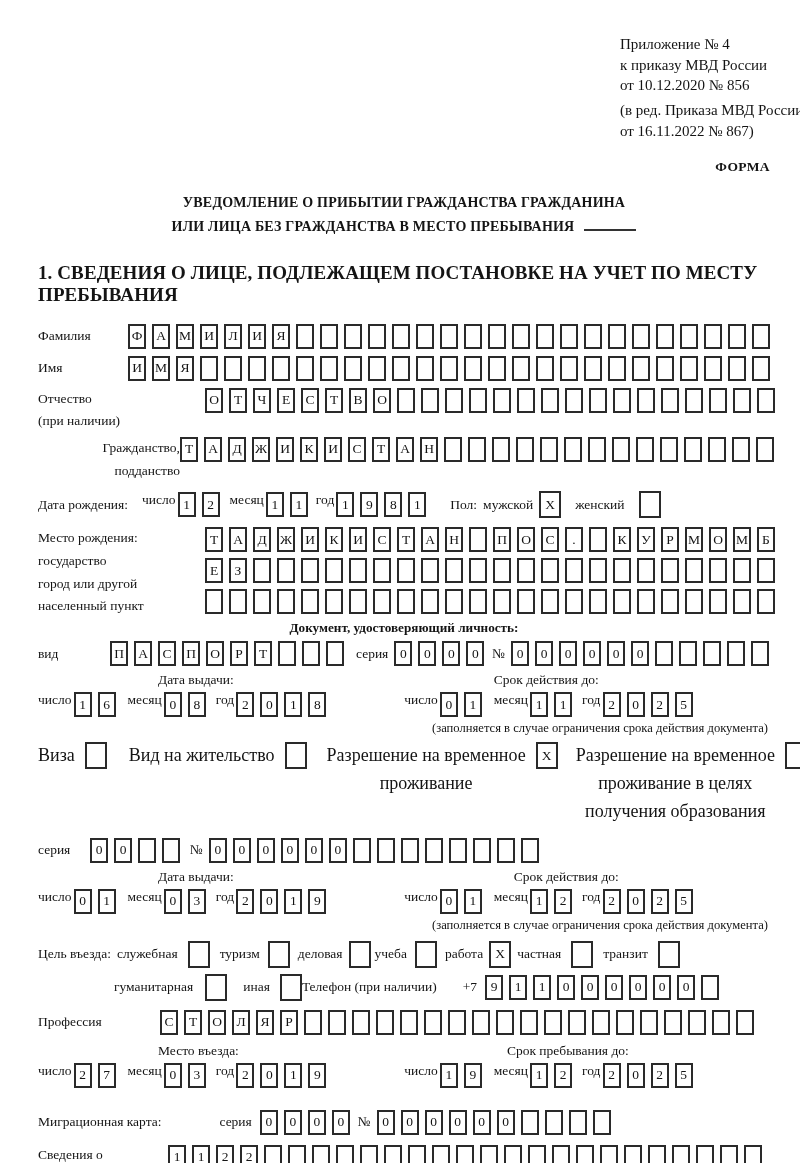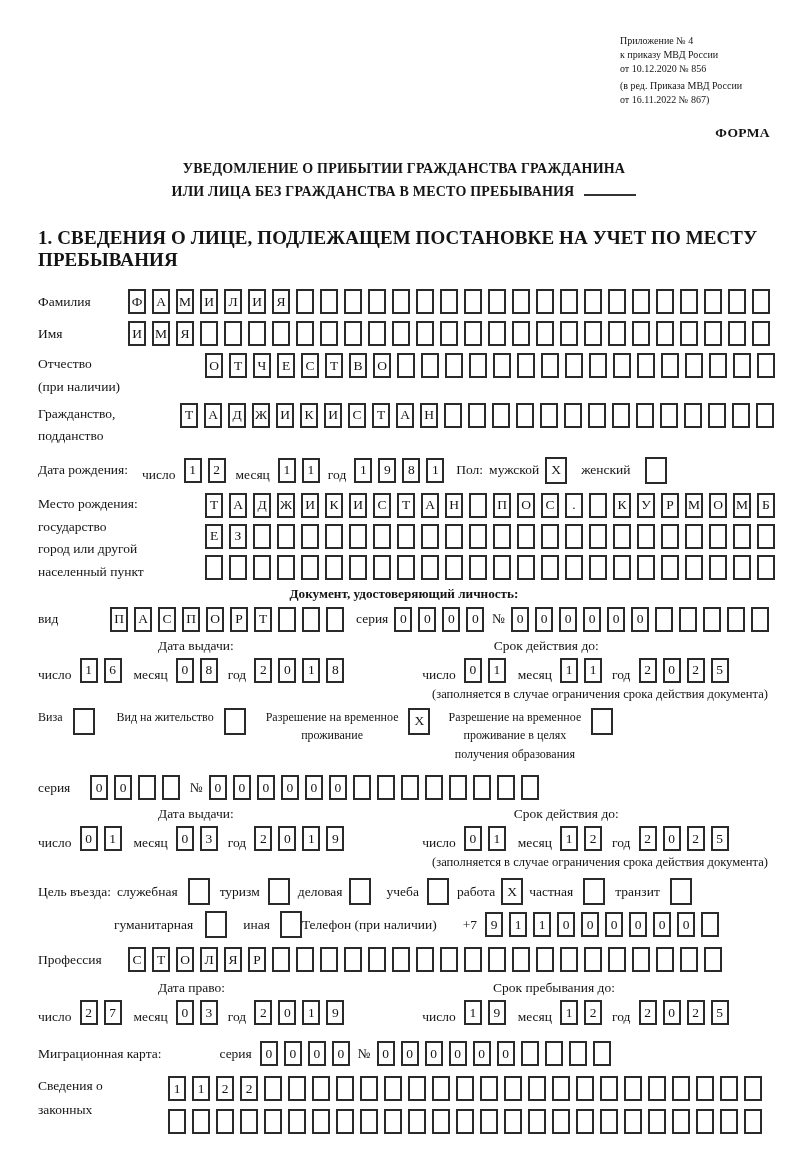--- a/index.html
+++ b/index.html
@@ -1,47 +1,47 @@
 <!DOCTYPE html>
 <html><head>
 <meta charset="utf-8">
 <style>
   html,body { margin:0; padding:0; background:#ffffff; }
   body { width:800px; height:1163px; font-family:"Liberation Serif","DejaVu Serif",serif; color:#141414; overflow:hidden; }
   .page { padding:34px 30px 10px 38px; box-sizing:border-box; }
 
   
-  .appendix { margin-left:582px; font-size:10px; line-height:1.38; white-space:nowrap; }
+  .appendix { margin-left:582px; font-size:15px; line-height:1.38; white-space:nowrap; }
   .appendix .rev { margin-top:4px; }
   .forma { text-align:right; font-weight:bold; font-size:13.5px; margin-top:18px; letter-spacing:.4px; }
 
   .title { text-align:center; font-weight:bold; font-size:14px; margin-top:16px; line-height:1.65; letter-spacing:.2px; }
   .blank-underline { display:inline-block; width:52px; border-bottom:2px solid #333; height:12px; margin-left:10px; }
 
   .sect-head { font-weight:bold; font-size:19px; margin-top:24px; letter-spacing:.1px; }
 
   
   .row { display:flex; align-items:center; margin-top:7px; }
   .row.top { align-items:flex-start; }
   .lbl { font-size:13.5px; flex:none; }
   .cells { display:inline-flex; gap:6px; flex:none; }
   .cell { width:18px; height:25px; box-sizing:border-box; border:2px solid #2a2a2a; display:inline-flex;
           align-items:center; justify-content:center; font-size:13.5px; background:#fff; flex:none; }
   .cb .cell { width:22px; height:27px; }
   .stack { display:flex; flex-direction:column; gap:6px; }
   .lblcol { display:flex; flex-direction:column; font-size:13.5px; line-height:1.68; flex:none; }
 
-  .dgroup { display:flex; align-items:flex-end; gap:6px; flex:none; }
+  .dgroup { display:flex; align-items:flex-start; flex:none; }
   .dgroup .dl { font-size:13.5px; margin-right:2px; }
   .subhead { font-size:13.5px; }
   .note { font-size:12.6px; text-align:right; margin-top:4px; padding-right:2px; }
   .center-bold { text-align:center; font-weight:bold; font-size:13.2px; margin-top:10px; }
   .intro { font-size:13.5px; margin-top:10px; line-height:1.7; }
   .opt { display:flex; align-items:flex-start; gap:10px; flex:none; }
-  .opt .olbl { font-size:12px; text-align:center; line-height:1.55; }
+  .opt .olbl { font-size:18px; text-align:center; line-height:1.55; }
 </style>
 </head>
 <body>
 
 <div class="page">
 
   <div class="appendix">
     <div>Приложение № 4</div>
     <div>к приказу МВД России</div>
     <div>от 10.12.2020 № 856</div>
@@ -151,21 +151,21 @@
         <span class="cell"></span>
         <span class="cell"></span>
         <span class="cell"></span>
         <span class="cell"></span>
         <span class="cell"></span>
         <span class="cell"></span>
       </span>
   </div>
 
   <div class="row top" style="margin-top:4px;">
-    <span class="lblcol" style="width:142px;">
+    <span class="lblcol" style="width:142px;text-align:right;">
       <span>Гражданство,</span>
       <span>подданство</span>
     </span>
     <span class="cells">
         <span class="cell">Т</span>
         <span class="cell">А</span>
         <span class="cell">Д</span>
         <span class="cell">Ж</span>
         <span class="cell">И</span>
         <span class="cell">К</span>
@@ -209,21 +209,21 @@
     </span>
     <span class="dgroup" style="margin-left:8px;">
       <span class="dl">год</span>
       <span class="cells">
           <span class="cell">1</span>
           <span class="cell">9</span>
           <span class="cell">8</span>
           <span class="cell">1</span>
         </span>
     </span>
-    <span class="lbl" style="margin-left:12px;">Пол:</span>
+    <span class="lbl" style="margin-left:24px;">Пол:</span>
     <span class="lbl" style="margin-left:6px;">мужской</span>
     <span class="cells cb" style="margin-left:6px;">
         <span class="cell">X</span>
       </span>
     <span class="lbl" style="margin-left:14px;">женский</span>
     <span class="cells cb" style="margin-left:14px;">
         <span class="cell"></span>
       </span>
   </div>
 
@@ -536,21 +536,21 @@
         <span class="cell"></span>
       </span>
     <span class="lbl" style="margin-left:10px;">туризм</span>
     <span class="cells cb" style="margin-left:8px;">
         <span class="cell"></span>
       </span>
     <span class="lbl" style="margin-left:8px;">деловая</span>
     <span class="cells cb" style="margin-left:6px;">
         <span class="cell"></span>
       </span>
-    <span class="lbl" style="margin-left:16px;">учеба</span>
+    <span class="lbl" style="margin-left:4px;">учеба</span>
     <span class="cells cb" style="margin-left:8px;">
         <span class="cell"></span>
       </span>
     <span class="lbl" style="margin-left:8px;">работа</span>
     <span class="cells cb" style="margin-left:6px;">
         <span class="cell">X</span>
       </span>
     <span class="lbl" style="margin-left:6px;">частная</span>
     <span class="cells cb" style="margin-left:10px;">
         <span class="cell"></span>
@@ -579,21 +579,21 @@
         <span class="cell">0</span>
         <span class="cell">0</span>
         <span class="cell">0</span>
         <span class="cell">0</span>
         <span class="cell">0</span>
         <span class="cell">0</span>
         <span class="cell"></span>
       </span>
   </div>
 
-  <div class="row" style="margin-top:9px;">
+  <div class="row" style="margin-top:9px;gap:32px;">
     <span class="lbl" style="width:90px;">Профессия</span>
     <span class="cells">
         <span class="cell">С</span>
         <span class="cell">Т</span>
         <span class="cell">О</span>
         <span class="cell">Л</span>
         <span class="cell">Я</span>
         <span class="cell">Р</span>
         <span class="cell"></span>
         <span class="cell"></span>
@@ -611,21 +611,21 @@
         <span class="cell"></span>
         <span class="cell"></span>
         <span class="cell"></span>
         <span class="cell"></span>
         <span class="cell"></span>
         <span class="cell"></span>
       </span>
   </div>
 
   <div class="row" style="margin-top:8px;">
-    <span class="subhead" style="margin-left:120px;">Дата право:</span>
+    <span class="subhead" style="margin-left:120px;">Место въезда:</span>
     <span class="subhead" style="margin-left:268px;">Срок пребывания до:</span>
   </div>
 
   <div class="row" style="margin-top:4px;">
     <span class="dgroup">
       <span class="dl">число</span>
       <span class="cells">
           <span class="cell">2</span>
           <span class="cell">7</span>
         </span>
@@ -664,21 +664,21 @@
       <span class="dl">год</span>
       <span class="cells">
           <span class="cell">2</span>
           <span class="cell">0</span>
           <span class="cell">2</span>
           <span class="cell">5</span>
         </span>
     </span>
   </div>
 
-  <div class="row" style="margin-top:16px;">
+  <div class="row" style="margin-top:22px;">
     <span class="lbl">Миграционная карта:</span>
     <span class="lbl" style="margin-left:58px;">серия</span>
     <span class="cells" style="margin-left:8px;">
         <span class="cell">0</span>
         <span class="cell">0</span>
         <span class="cell">0</span>
         <span class="cell">0</span>
       </span>
     <span class="lbl" style="margin-left:8px;">№</span>
     <span class="cells" style="margin-left:6px;">

